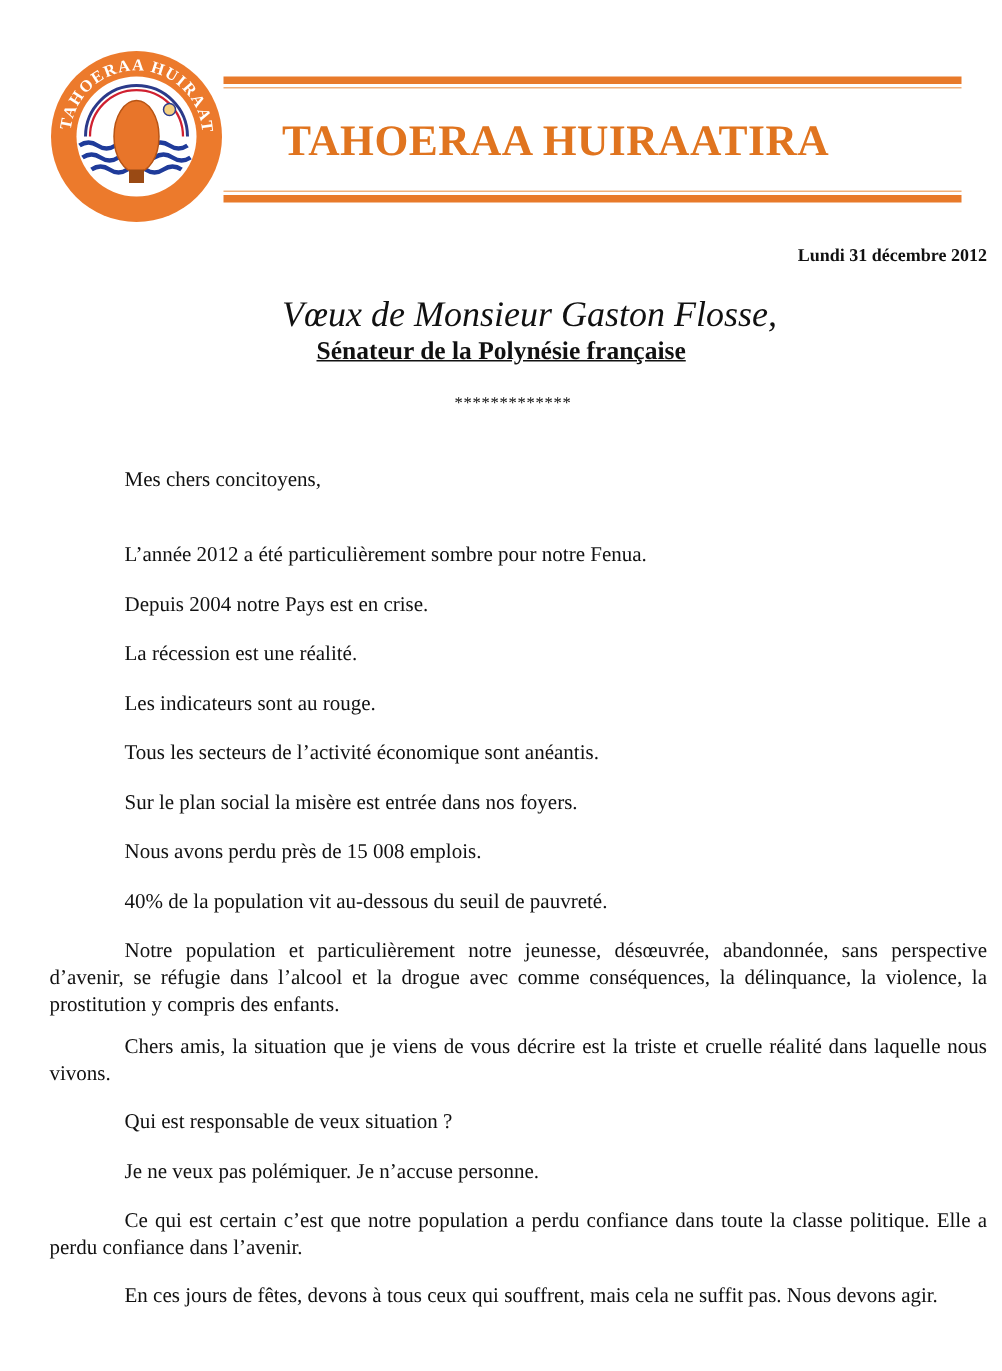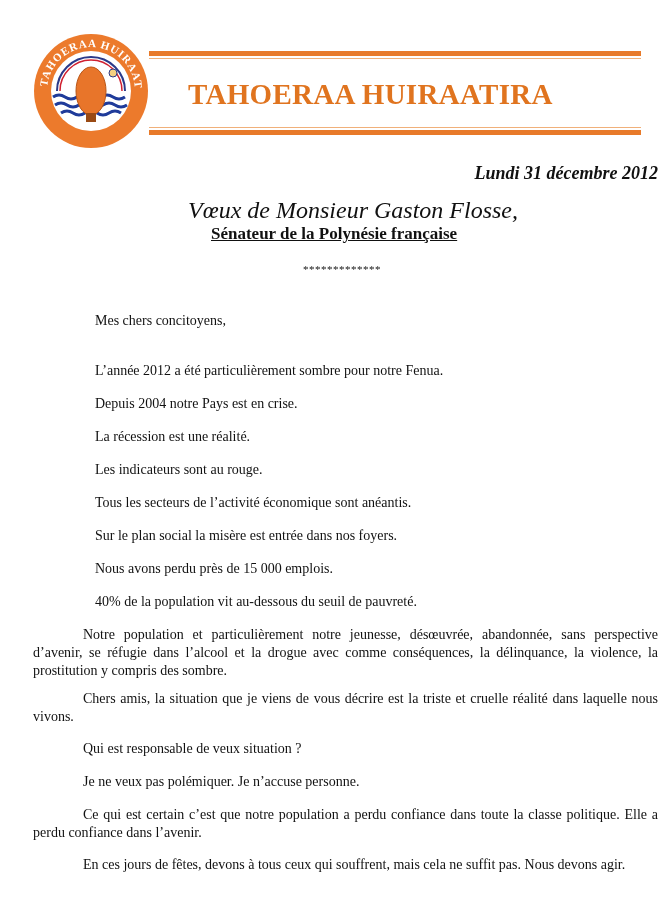--- a/index.html
+++ b/index.html
@@ -6,26 +6,26 @@
   body { width:668px; height:914px; position:relative; overflow:hidden;
          font-family:"Liberation Serif", "DejaVu Serif", serif; color:#111; }
   .logo { position:absolute; left:33px; top:33px; width:116px; height:116px; }
   .rule { position:absolute; left:149px; width:492px; background:#e87a2a; }
   .rule.top { top:51px; height:5px; }
   .rule.top-thin { top:58px; height:1px; background:#f0b07a; }
   .rule.bottom { top:130px; height:5px; }
   .rule.bottom-thin { top:127px; height:1px; background:#f0b07a; }
   .brand { position:absolute; left:188px; top:78px; font-size:29px; font-weight:bold;
            color:#e0741f; letter-spacing:0.3px; white-space:nowrap; }
-  .date { position:absolute; right:10px; top:163px; font-size:18px; font-weight:bold; font-style:italic; }
+  .date { position:absolute; right:10px; top:163px; font-size:12px; font-weight:bold; }
   .title { position:absolute; left:188px; top:197px; font-size:24px;font-style:italic; }
   .subtitle { position:absolute; left:211px; top:224px; font-size:17px; font-weight:bold;text-decoration:underline; }
   .stars { position:absolute; left:303px; top:263px; font-size:11px; letter-spacing:0.5px; }
   .p { position:absolute; font-size:14px; line-height:17px; white-space:nowrap; }
-  .ind { left:95px; }
+  .ind { left:83px; }
   .block { position:absolute; left:33px; width:625px; font-size:14px; line-height:18px;
            text-align:justify; text-indent:50px; }
 </style>
 </head>
 <body>
 
 <div class="logo">
   <svg width="116" height="116" viewBox="0 0 116 116">
     <circle cx="58" cy="58" r="57" fill="#ec7a2c"></circle>
     <circle cx="58" cy="58" r="40" fill="#ffffff"></circle>
@@ -55,21 +55,21 @@
 <div class="subtitle">Sénateur de la Polynésie française</div>
 <div class="stars">*************</div>
 
 <div class="p ind" style="top:312px">Mes chers concitoyens,</div>
 <div class="p ind" style="top:362px">L’année 2012 a été particulièrement sombre pour notre Fenua.</div>
 <div class="p ind" style="top:395px">Depuis 2004 notre Pays est en crise.</div>
 <div class="p ind" style="top:428px">La récession est une réalité.</div>
 <div class="p ind" style="top:461px">Les indicateurs sont au rouge.</div>
 <div class="p ind" style="top:494px">Tous les secteurs de l’activité économique sont anéantis.</div>
 <div class="p ind" style="top:527px">Sur le plan social la misère est entrée dans nos foyers.</div>
-<div class="p ind" style="top:560px">Nous avons perdu près de 15 000 emplois.</div>
+<div class="p ind" style="top:560px">Nous avons perdu près de 15 008 emplois.</div>
 <div class="p ind" style="top:593px">40% de la population vit au-dessous du seuil de pauvreté.</div>
 
-<div class="block" style="top:626px">Notre population et particulièrement notre jeunesse, désœuvrée, abandonnée, sans perspective d’avenir, se réfugie dans l’alcool et la drogue avec comme conséquences, la délinquance, la violence, la prostitution y compris des sombre.</div>
+<div class="block" style="top:626px">Notre population et particulièrement notre jeunesse, désœuvrée, abandonnée, sans perspective d’avenir, se réfugie dans l’alcool et la drogue avec comme conséquences, la délinquance, la violence, la prostitution y compris des enfants.</div>
 <div class="block" style="top:690px">Chers amis, la situation que je viens de vous décrire est la triste et cruelle réalité dans laquelle nous vivons.</div>
 <div class="block" style="top:740px">Qui est responsable de veux situation ?</div>
 <div class="block" style="top:773px">Je ne veux pas polémiquer. Je n’accuse personne.</div>
 <div class="block" style="top:806px">Ce qui est certain c’est que notre population a perdu confiance dans toute la classe politique. Elle a perdu confiance dans l’avenir.</div>
 <div class="block" style="top:856px">En ces jours de fêtes, devons à tous ceux qui souffrent, mais cela ne suffit pas. Nous devons agir.</div>
 
 </body></html>

